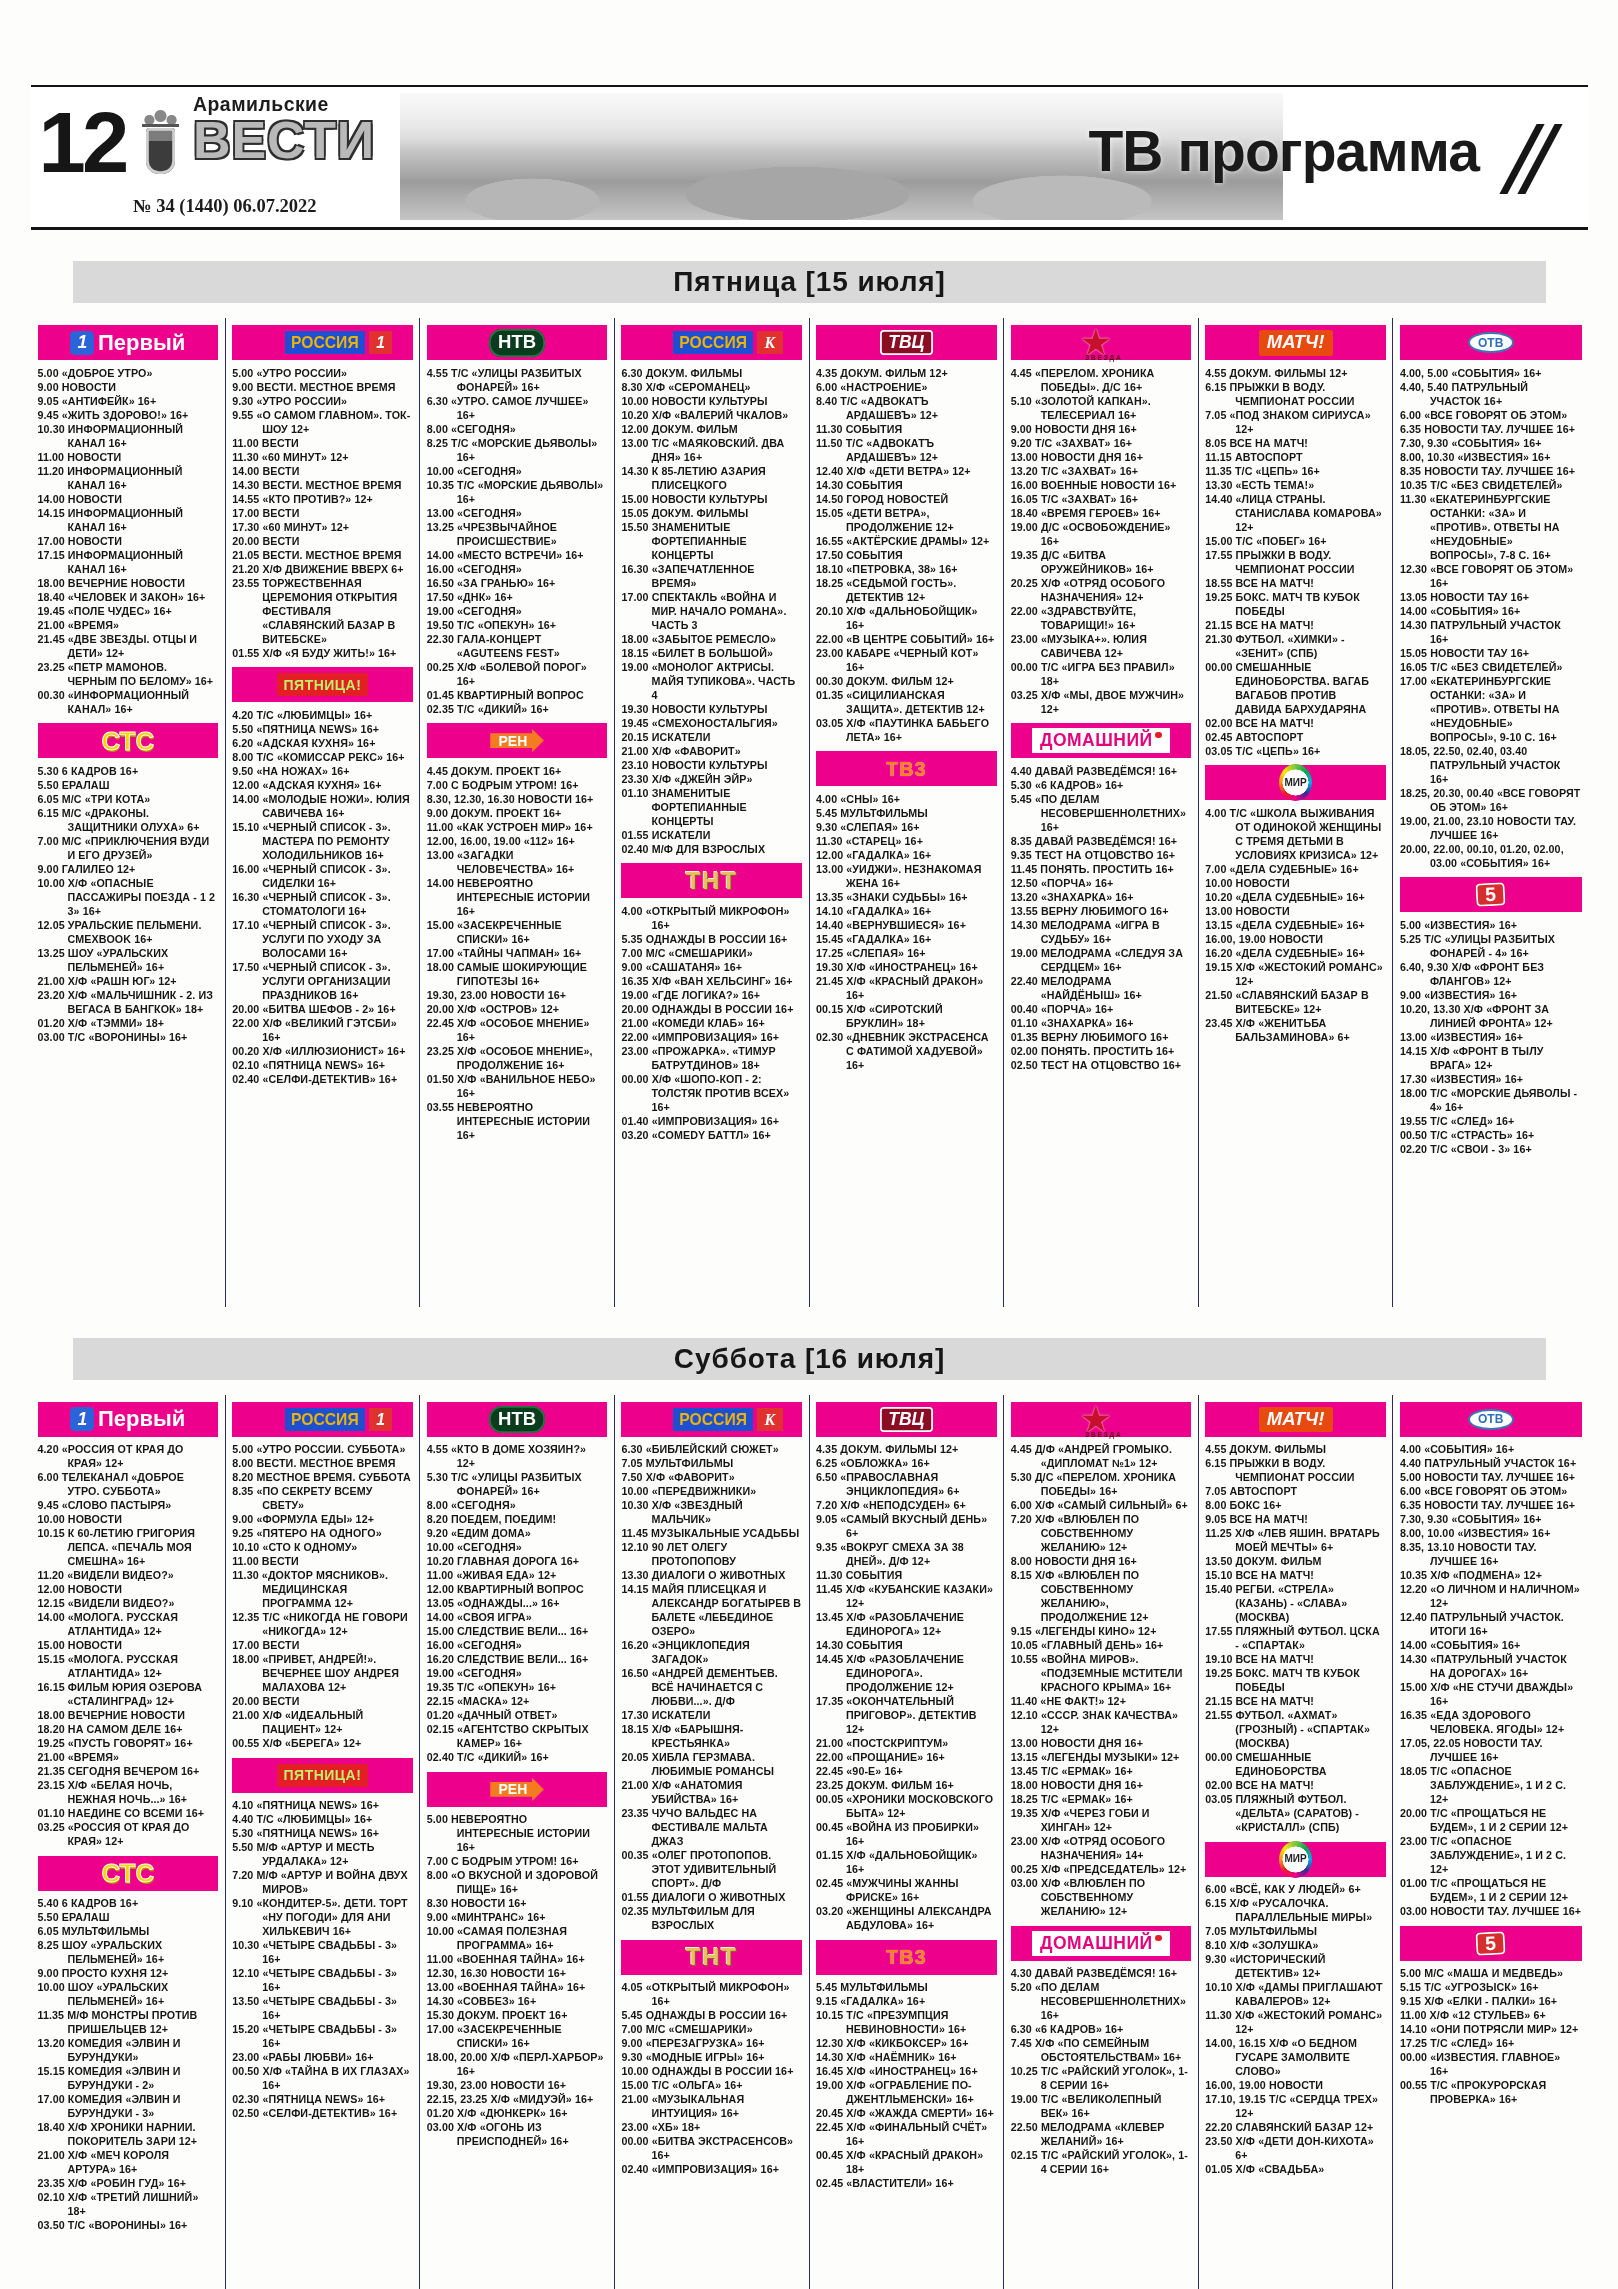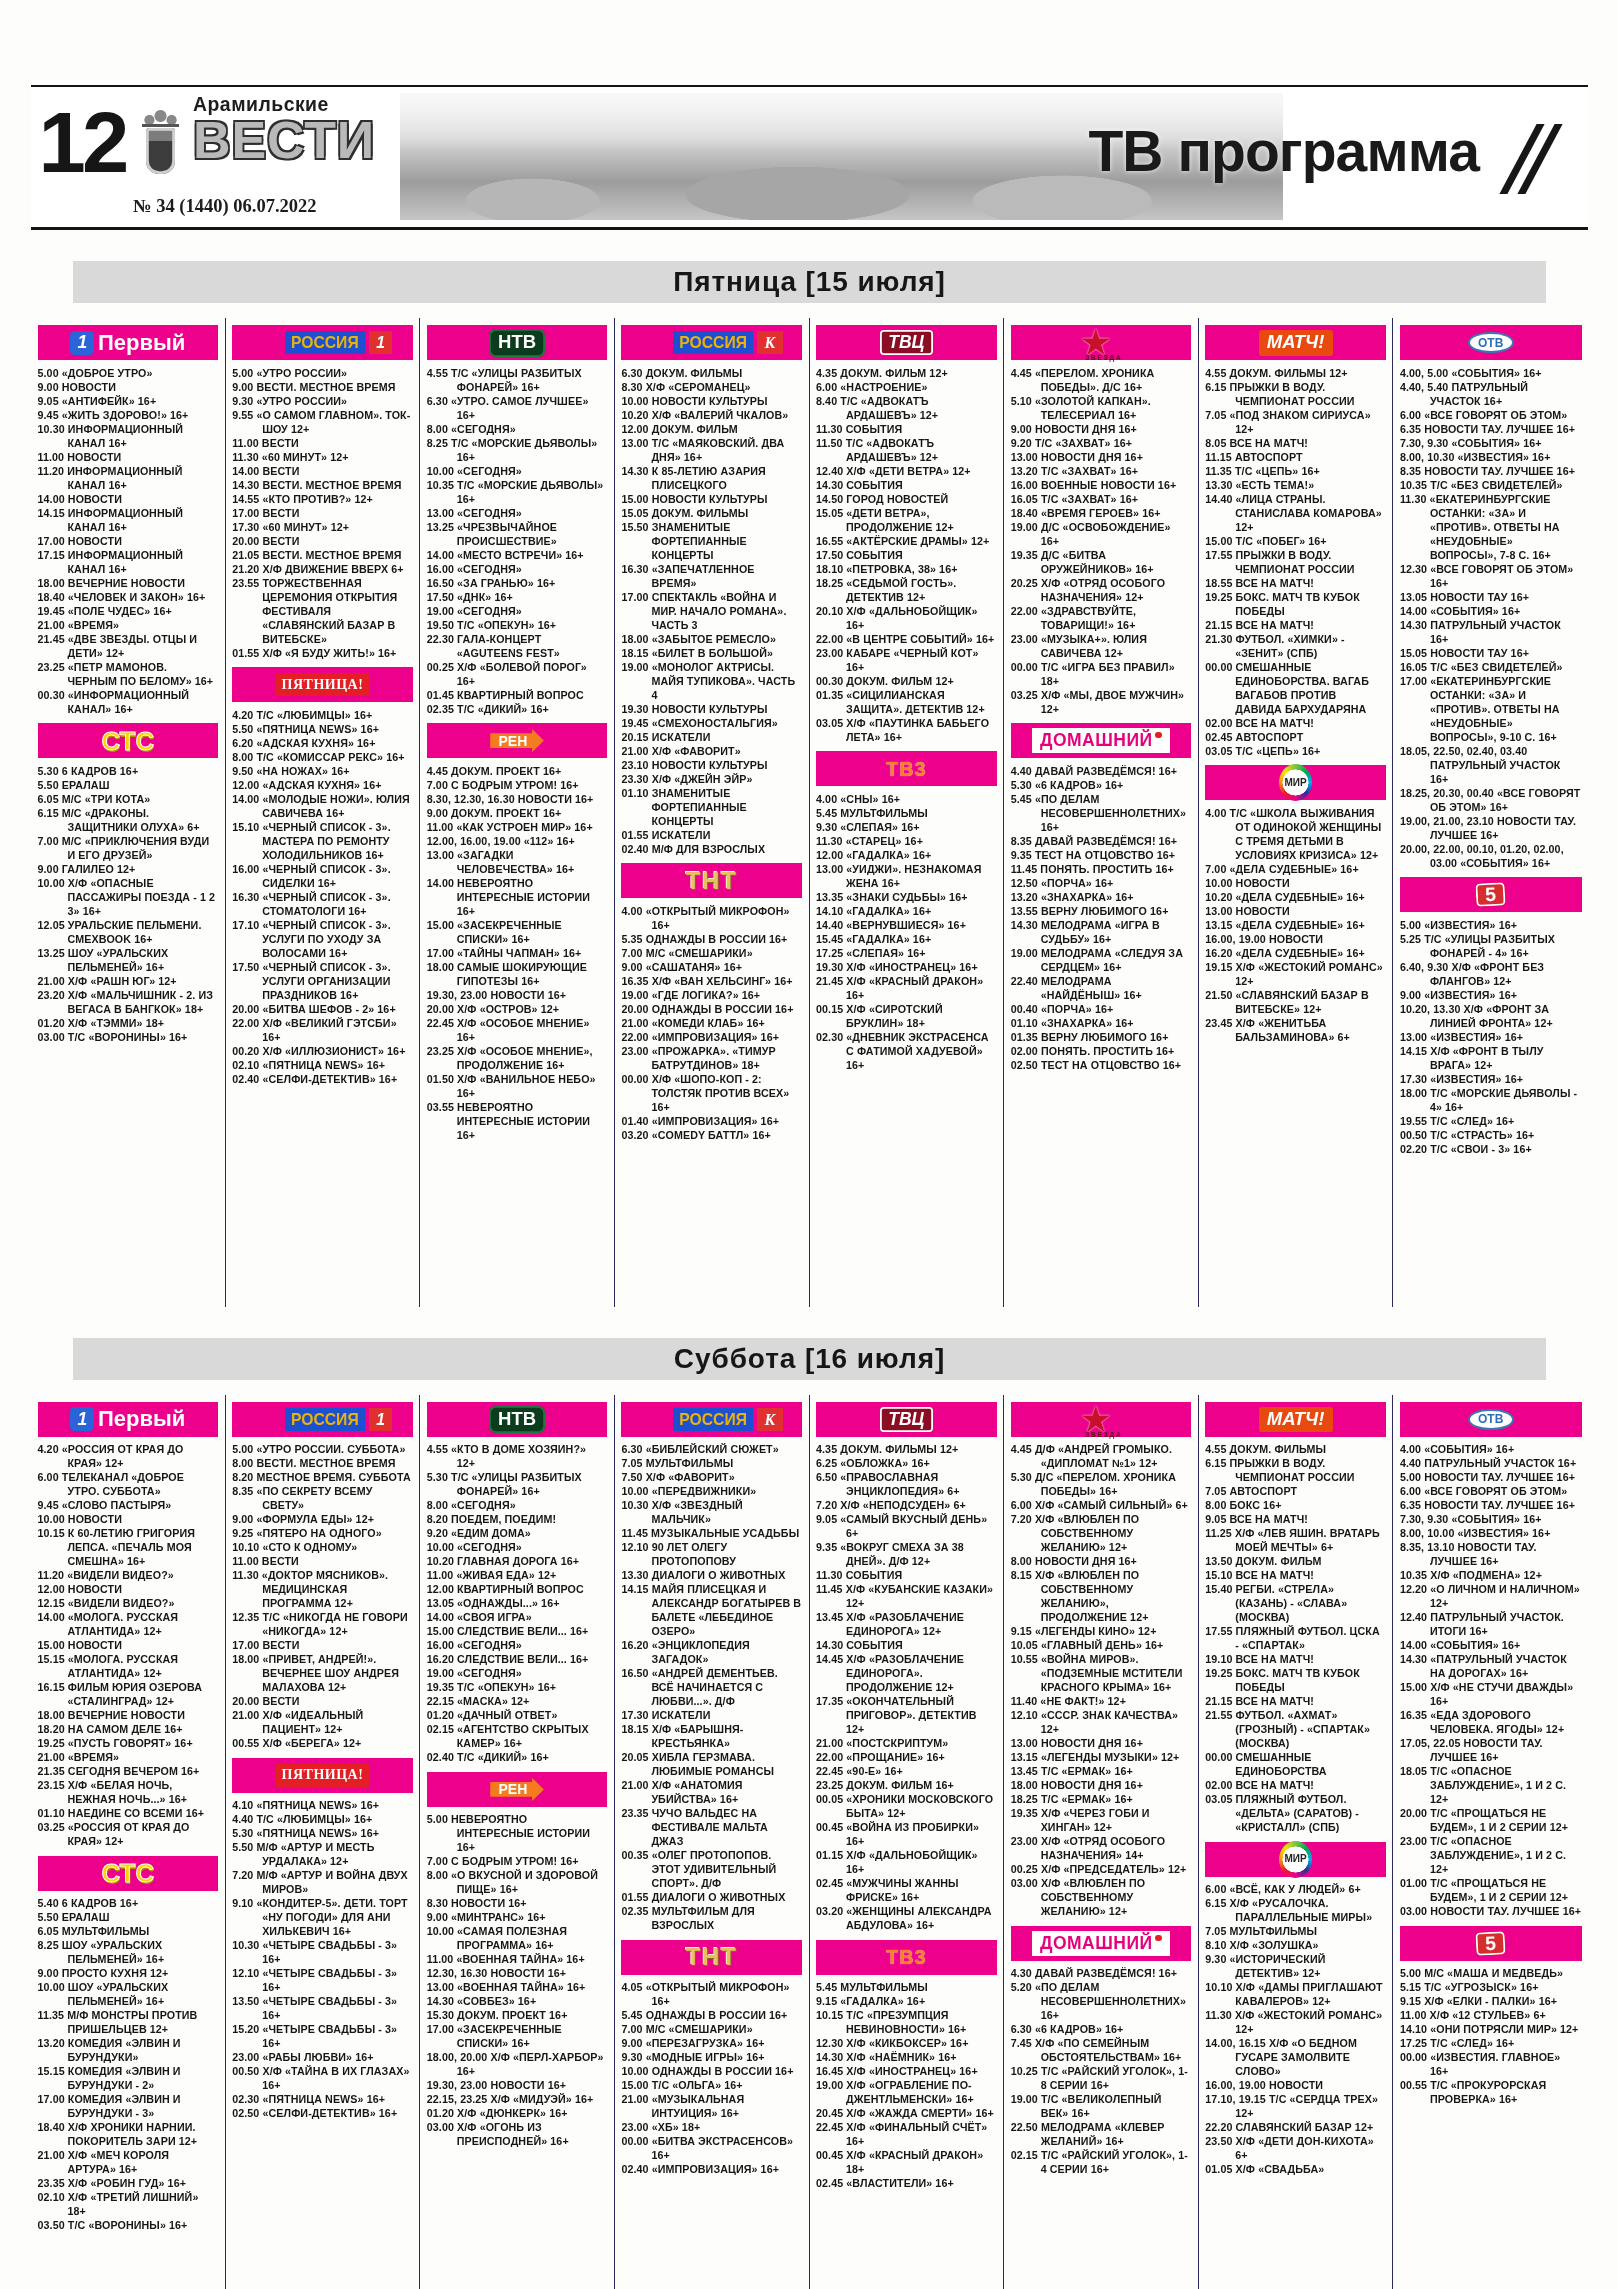--- a/index.html
+++ b/index.html
@@ -47,28 +47,28 @@
   .ch-head{background:#ec008c;height:35px;margin:7.4px 0 5.5px 0;display:flex;align-items:center;justify-content:center;overflow:visible;}
   .logo{display:inline-flex;align-items:center;gap:3.7px;line-height:1;}
   
   .prog{font-size:10.7px;line-height:14px;font-weight:700;color:#161616;padding-left:30px;text-indent:-30px;letter-spacing:0.1px;}
   
   .lp-num{display:inline-flex;align-items:center;justify-content:center;width:24px;height:24px;background:#2b63d9;color:#fff;font-weight:900;font-style:italic;font-size:17.5px;border-radius:4.6px;}
   .lp-name{color:#fff;font-weight:700;font-size:22px;}
   .lr-text{background:#1e4fd0;color:#eab308;font-weight:700;font-size:15.7px;padding:3.7px 6.5px;margin-left:32px;}
   .lr-one{background:#e03030;color:#fff;font-weight:900;font-style:italic;font-size:15.7px;padding:3.7px 7.4px;}
   .lrk{background:#e03030;color:#fff;font-weight:700;font-size:15.7px;padding:3.7px 7.4px;font-family:"Liberation Serif",serif;font-style:italic;}
-  .lntv{background:#0c3c1e;color:#fff;font-weight:900;font-size:18.5px;padding:4.6px 9.2px;border-radius:7px;box-shadow:0 0 0 1.8px #1f7a3f inset;}
+  .lntv{background:#0c3c1e;color:#fff;font-weight:900;font-size:18.5px;padding:4.6px 9.2px;border-radius:13px;box-shadow:0 0 0 1.8px #1f7a3f inset;}
   .ltvc{background:#8b0d24;color:#fff;font-weight:900;font-style:italic;font-size:17.5px;padding:3.7px 8.3px;border-radius:3.7px;box-shadow:0 0 0 1.8px #fff inset;}
   .lzv{color:#c8102e;font-size:37px;line-height:0.8;text-shadow:0 0 1.8px #fff;}
   .lzv-cap{color:#5e0a14;font-size:6.5px;font-weight:700;letter-spacing:1.8px;margin-left:-31px;margin-top:31px;}
   .lmatch{background:#e8490f;color:#fff;font-weight:700;font-style:italic;font-size:18.5px;padding:3.7px 8.3px;border-radius:2.8px;}
   .lotv{background:#fff;border:2.8px solid #3c77b5;border-radius:50%;color:#2f6fb8;font-weight:900;font-size:12px;padding:2.8px 8.3px;}
   .lsts{color:#ffd400;font-weight:900;font-size:26px;-webkit-text-stroke:0.9px #fff;text-shadow:0.9px 1.8px 0 #b88a00;}
-  .lpyat{background:#e31e24;color:#ffffff;font-weight:900;font-size:14px;padding:4.6px 6.5px;border-radius:2.8px;letter-spacing:0.5px;font-family:Liberation Serif, serif;}
+  .lpyat{background:#e31e24;color:#bef264;font-weight:900;font-size:14px;padding:4.6px 6.5px;border-radius:2.8px;letter-spacing:0.5px;}
   .lren{background:#f47b20;color:#fff;font-weight:900;font-size:14px;padding:4.6px 8.3px;clip-path:polygon(0 18%,78% 18%,78% 0,100% 50%,78% 100%,78% 82%,0 82%);padding-right:16.6px;}
   .ltnt{color:#e7c063;font-weight:900;font-size:24px;text-shadow:0.9px 0.9px 0 #8a6b1f,-0.9px -0.9px 0 #fff2c9;letter-spacing:1.8px;}
   .ltv3{color:#f58220;font-weight:900;font-size:20px;text-shadow:0 0 0.9px #fff;letter-spacing:0.9px;}
   .ldom{background:#fff;color:#e6007e;font-weight:900;font-size:17.5px;padding:3.7px 8.3px;letter-spacing:0.5px;}
   .ldom::after{content:"";display:inline-block;width:6.5px;height:6.5px;background:#e31e24;border-radius:50%;margin-left:2.8px;vertical-align:top;}
   .lmir{display:inline-flex;align-items:center;justify-content:center;width:33px;height:37px;border-radius:50%;
     background:radial-gradient(circle at center,#fff 0 52%,transparent 53%),
     conic-gradient(#7dc242,#00a651,#00aeef,#2e3192,#ec008c,#ed1c24,#f7941d,#ffe800,#7dc242);
     color:#222;font-weight:900;font-size:10px;}
   .l5{background:#d62e2e;color:#fff;font-weight:900;font-size:19.4px;padding:1.8px 9.2px;border-radius:4.6px;box-shadow:0 0 0 1.8px #fff inset;transform:rotate(-3deg);}

